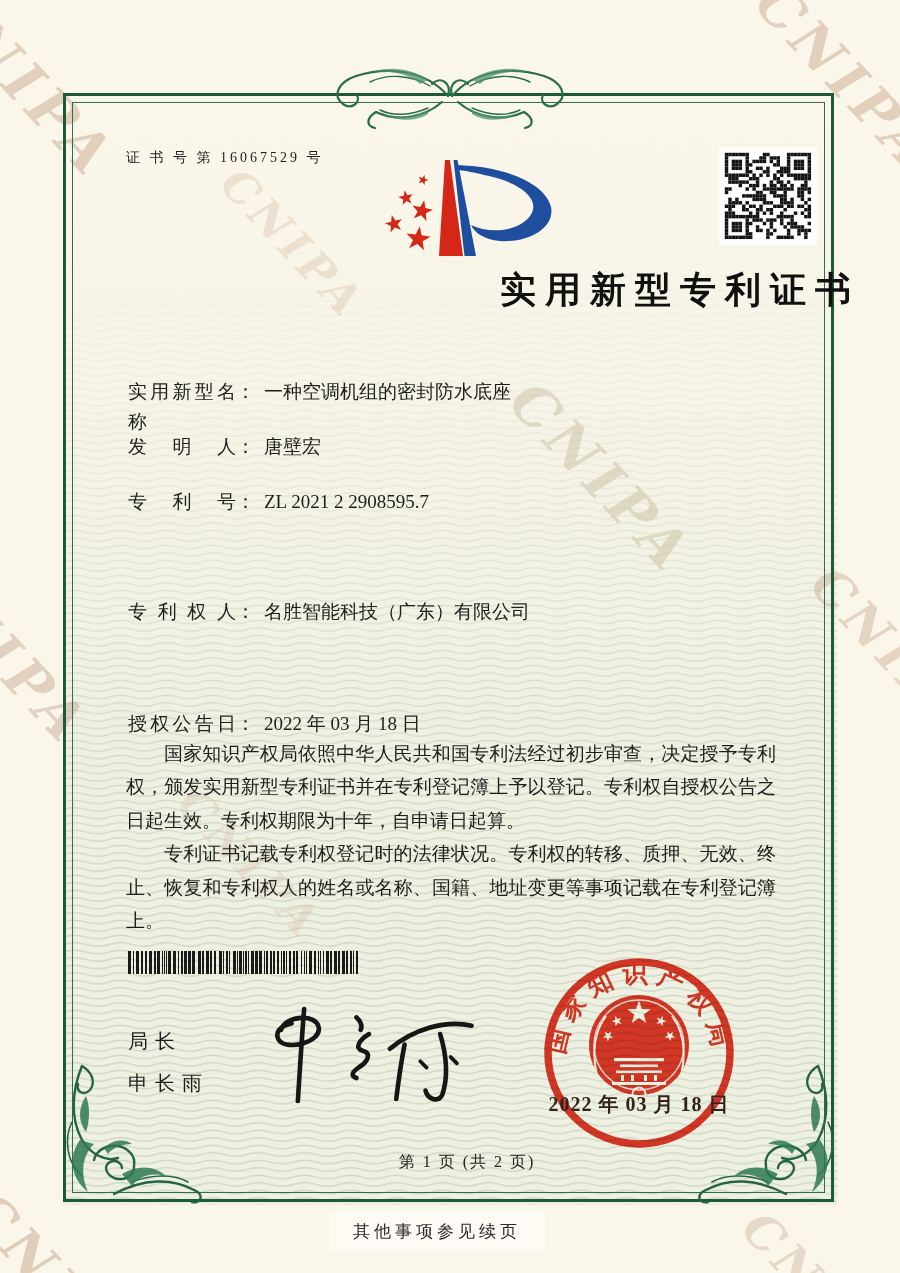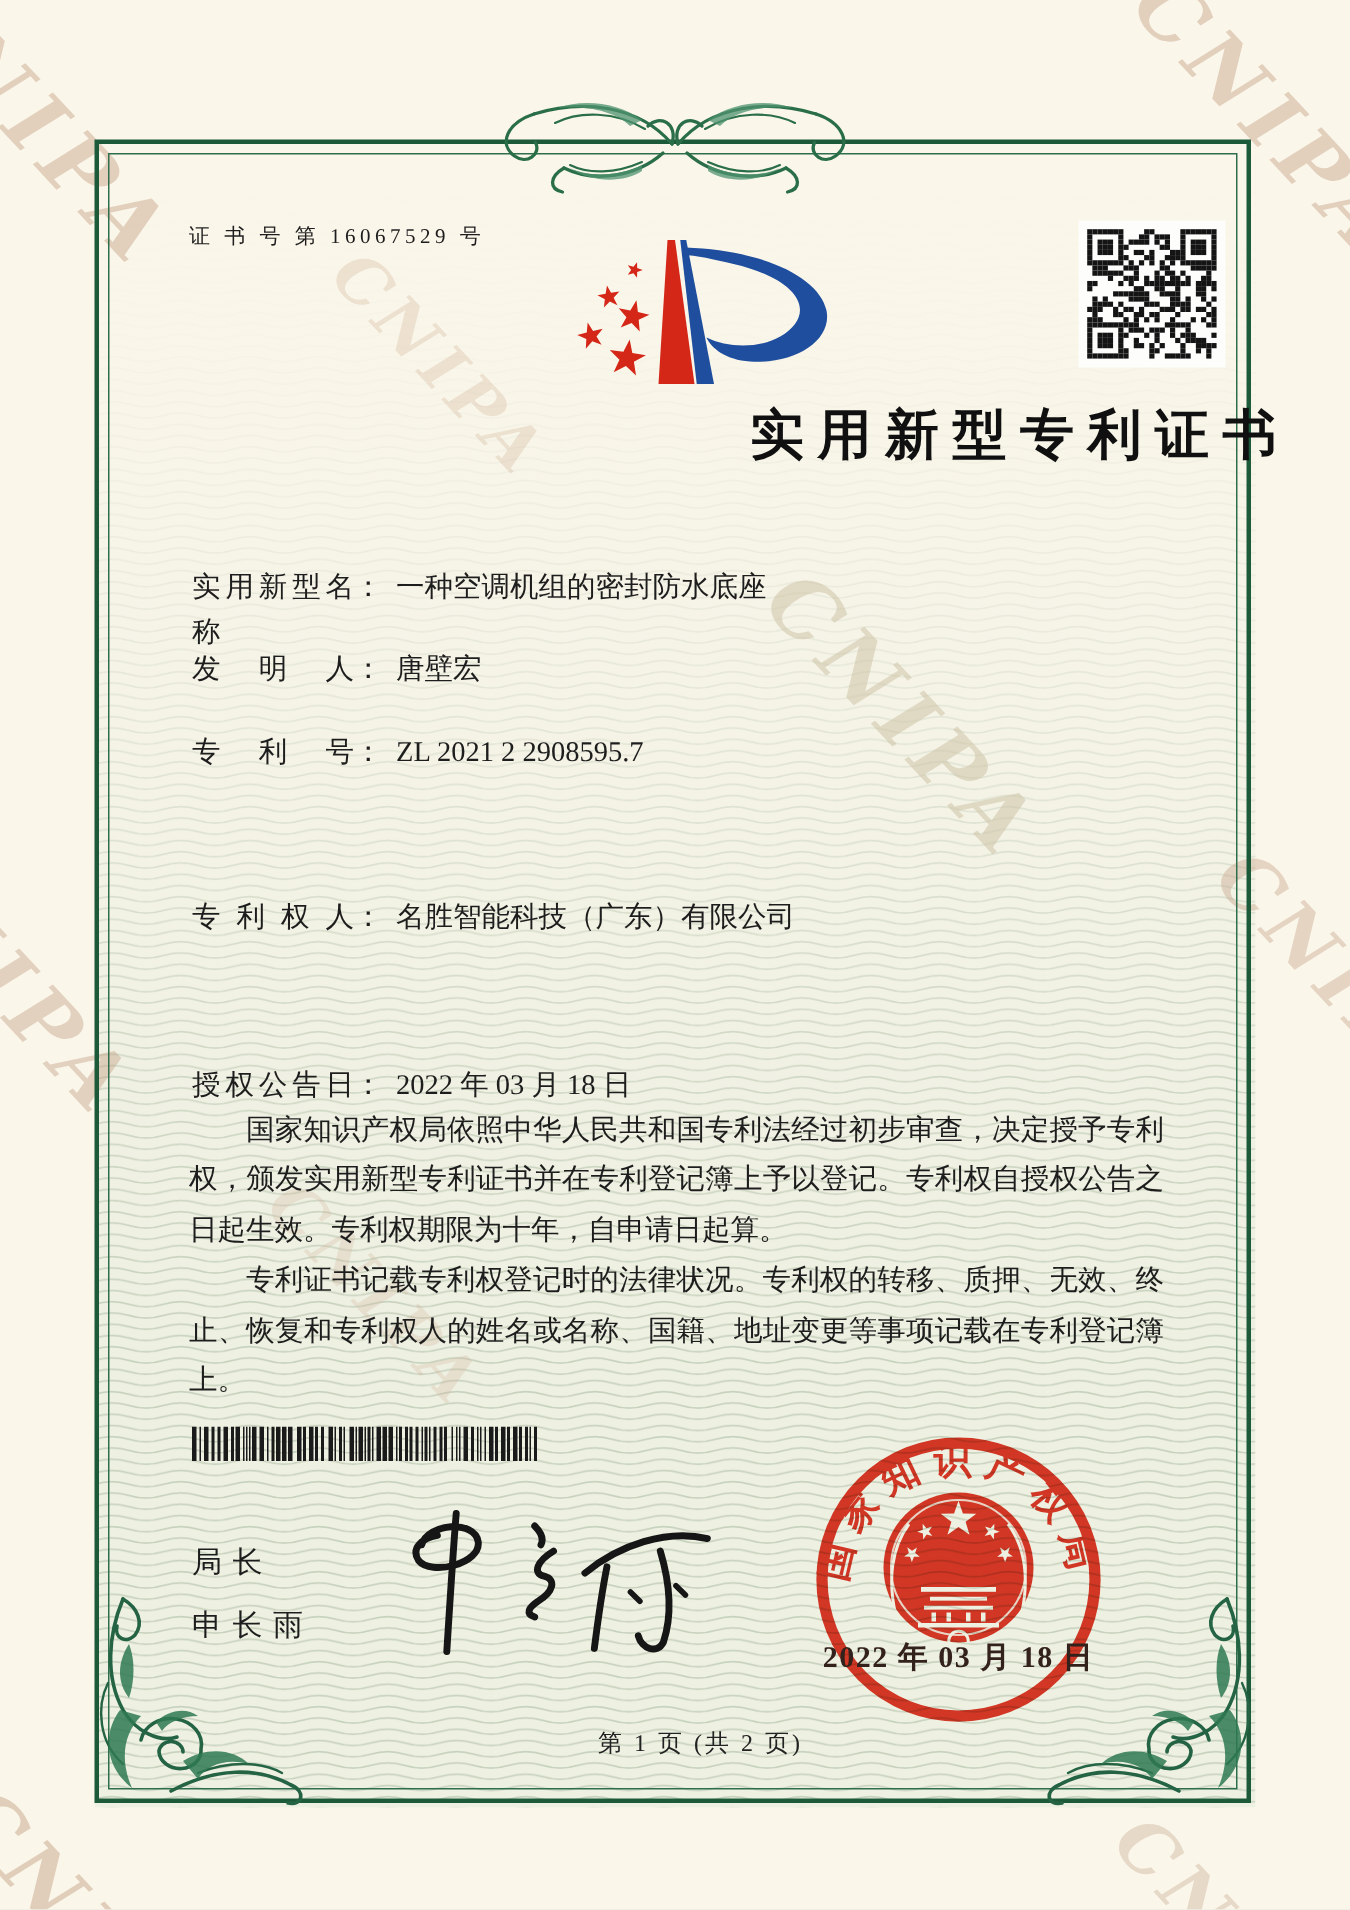--- a/index.html
+++ b/index.html
@@ -628,14 +628,15 @@
         <rect x="121" y="127" width="3" height="6"></rect>
       <rect x="79" y="134" width="54" height="3"></rect>
     </g>
     <circle cx="106" cy="146" r="6.5" fill="none" stroke="#ffffff" stroke-width="2"></circle>
     <path d="M64,128 C59,106 61,84 73,68" fill="none" stroke="#ffffff" stroke-width="2"></path>
     <path d="M148,128 C153,106 151,84 139,68" fill="none" stroke="#ffffff" stroke-width="2"></path>
   </svg>
   <div class="seal-date">2022 年 03 月 18 日</div>
 
   <div class="page-info">第 1 页 (共 2 页)</div>
+  <div class="cont-note">其他事项参见续页</div>
 
 </div>
 
 </body></html>

